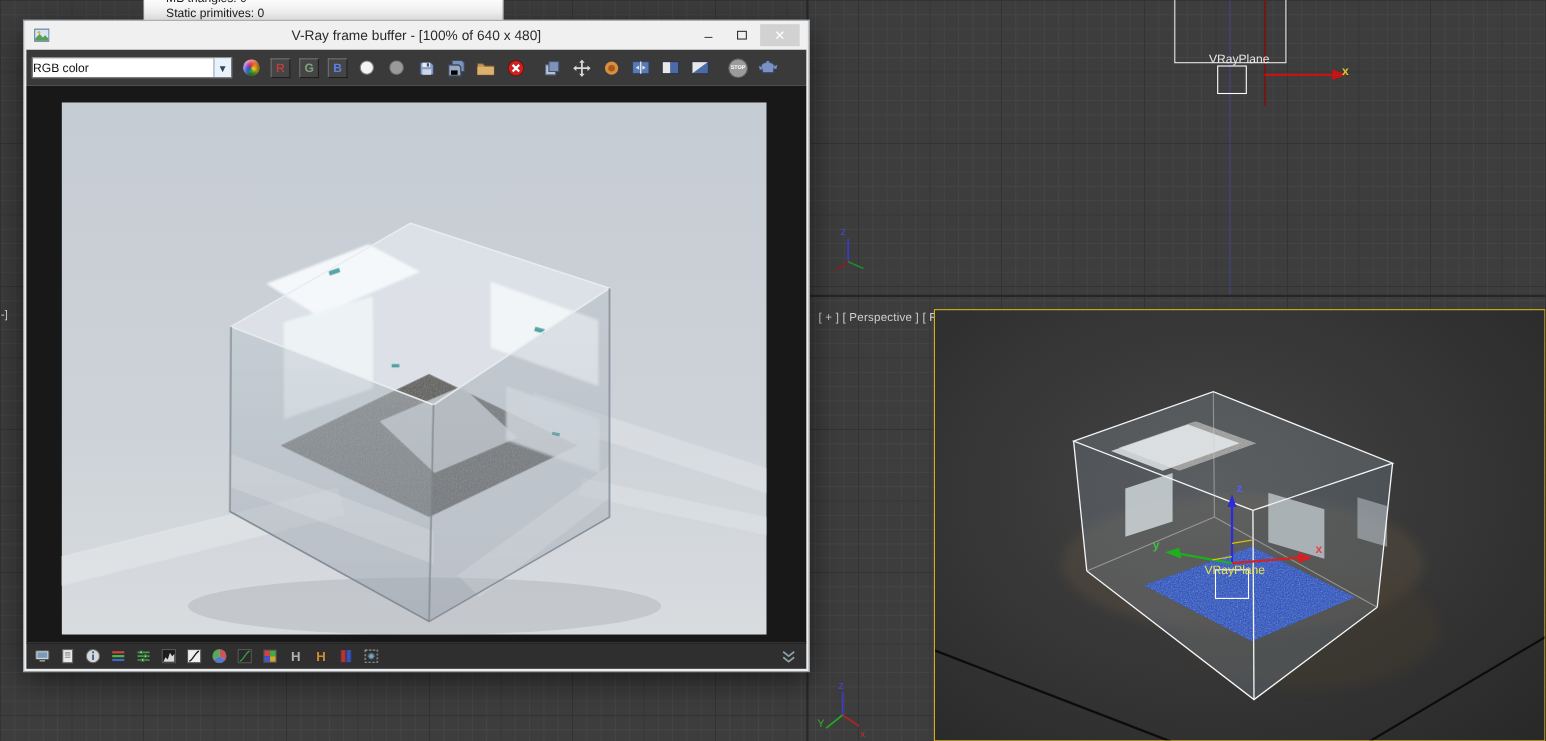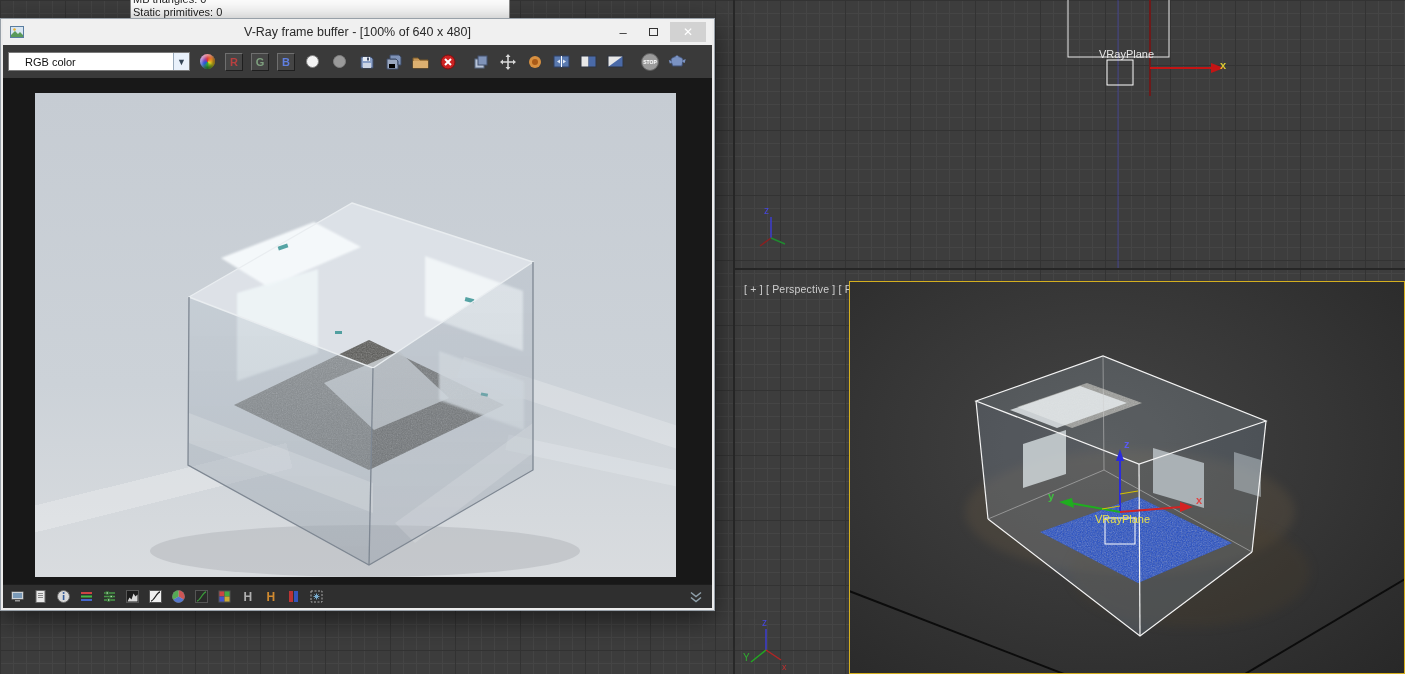--- a/index.html
+++ b/index.html
@@ -13,38 +13,38 @@
       linear-gradient(#454545 1px, transparent 1px),
       linear-gradient(90deg,#454545 1px, transparent 1px);
     background-size:65px 65px,65px 65px,13px 13px,13px 13px;}
   .abs{position:absolute}
 
   
   .vsplit{left:733px;top:0;width:2px;height:674px;background:#282828}
   .hsplit{left:735px;top:268px;width:670px;height:2px;background:#262626}
 
   
-  .stats{left:130px;top:0;width:380px;height:21px;background:#ffffff;border:1px solid #8a8a8a;border-top:none;overflow:hidden;color:#1c1c1c;font-size:11px;line-height:13px;padding-left:2px}
+  .stats{left:130px;top:0;width:328px;height:21px;background:#ffffff;border:1px solid #8a8a8a;border-top:none;overflow:hidden;color:#1c1c1c;font-size:11px;line-height:13px;padding-left:20px}
   .stats .clipwrap{margin-top:-7px}
 
   
   .leftfrag{left:1px;top:281px;color:#dcdcdc;font-size:10px}
 
   
-  .vfb{left:0;top:18px;width:715px;height:593px;background:#ececec;border:1px solid #98a0a8;box-shadow:0 8px 28px rgba(0,0,0,.55);padding:0 2px 2px}
+  .vfb{left:21px;top:18px;width:715px;height:593px;background:#ececec;border:1px solid #98a0a8;box-shadow:0 8px 28px rgba(0,0,0,.55);padding:0 2px 2px}
   .vfb-title{position:relative;height:26px;display:flex;align-items:center;justify-content:center;background:#f0f0f0}
   .vfb-title .ttl{font-size:12.5px;color:#2a2a2a}
   .vfb-appicon{position:absolute;left:7px;top:6px;width:14px;height:14px}
   .winbtns{position:absolute;right:6px;top:3px;display:flex;gap:4px}
   .winbtn{width:26px;height:20px;display:flex;align-items:center;justify-content:center;font-size:13px;color:#333}
   .winbtn.close{width:36px;background:#d2d2d2;color:#ffffff;font-size:12px}
   .maxbox{width:9px;height:8px;border:1px solid #333;display:inline-block}
 
   .vfb-toolbar{height:33px;background:#3a3a3a;display:flex;align-items:center;padding-left:5px;gap:8px}
-  .chsel{width:182px;height:19px;background:#ffffff;border:1px solid #7a7a7a;display:flex;align-items:center;font-size:11px;color:#111;padding-left:16px;position:relative}
+  .chsel{width:182px;height:19px;background:#ffffff;border:1px solid #7a7a7a;display:flex;align-items:center;font-size:11px;color:#111;padding-left:0;position:relative}
   .chsel .arr{position:absolute;right:0;top:0;width:16px;height:17px;background:#e9f1fb;border-left:1px solid #9ab;display:flex;align-items:center;justify-content:center;font-size:9px;color:#345}
   .ticon{width:19px;height:19px;display:flex;align-items:center;justify-content:center;flex:none}
   .sphere{width:15px;height:15px;border-radius:50%;background:conic-gradient(#dd3333,#ee8822,#eedd22,#33aa33,#2255dd,#8833aa,#dd3333);box-shadow:inset -2px -2px 3px rgba(0,0,0,.45), inset 2px 2px 3px rgba(255,255,255,.55)}
   .chbtn{width:18px;height:18px;background:#454545;border:1px solid #1f1f1f;border-top-color:#6f6f6f;border-left-color:#6f6f6f;font-weight:bold;font-size:11px;display:flex;align-items:center;justify-content:center;flex:none}
   .chbtn.r{color:#b84040}.chbtn.g{color:#7fa07f}.chbtn.b{color:#5f7fe0}
   .circ{width:13px;height:13px;border-radius:50%;border:1px solid #808080;background:#f4f4f4}
   .circ.gray{background:#9a9a9a}
   .stopbtn{width:18px;height:18px;border-radius:50%;background:#9b9b9b;border:1px solid #5f5f5f;color:#ffffff;font-size:5px;font-weight:bold;display:flex;align-items:center;justify-content:center;flex:none}
 
   .vfb-imgarea{height:506px;background:#181818;overflow:hidden}

